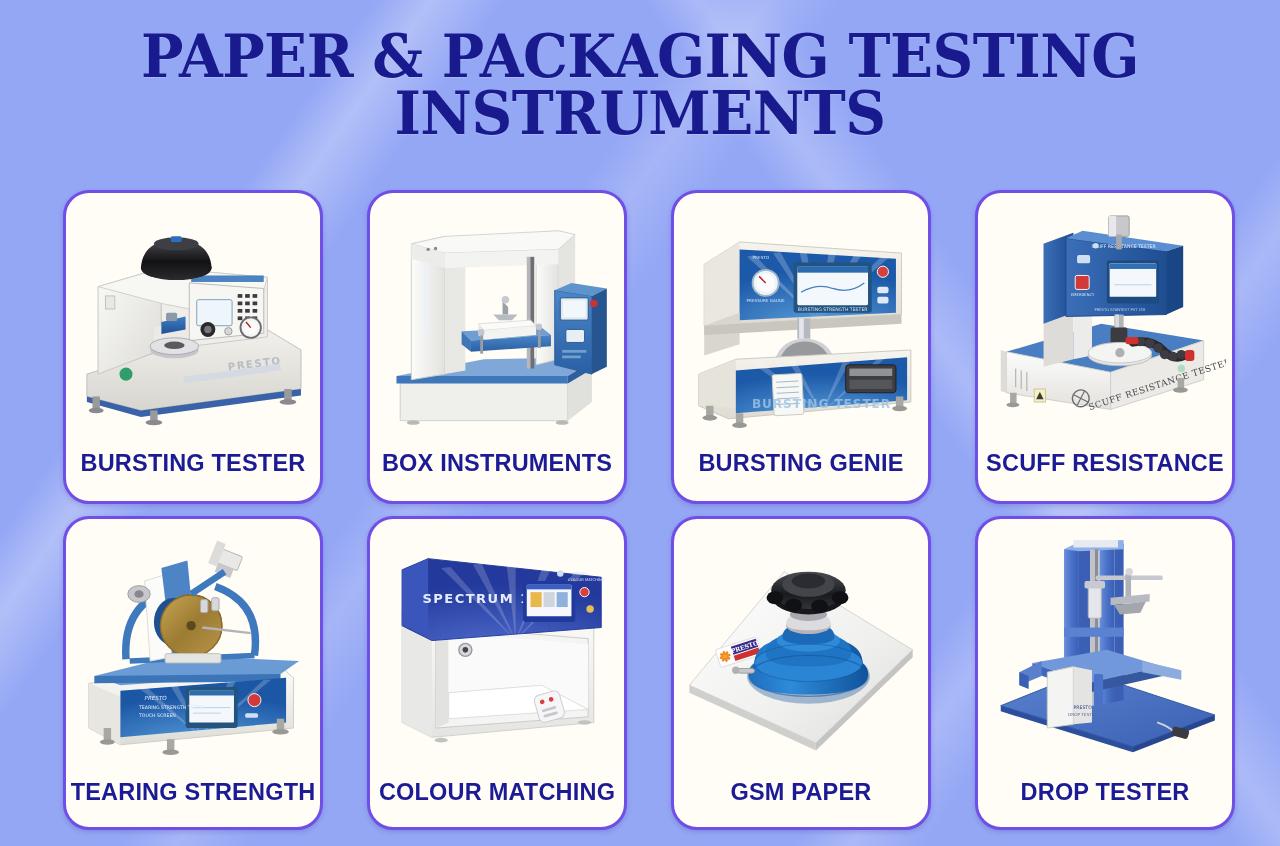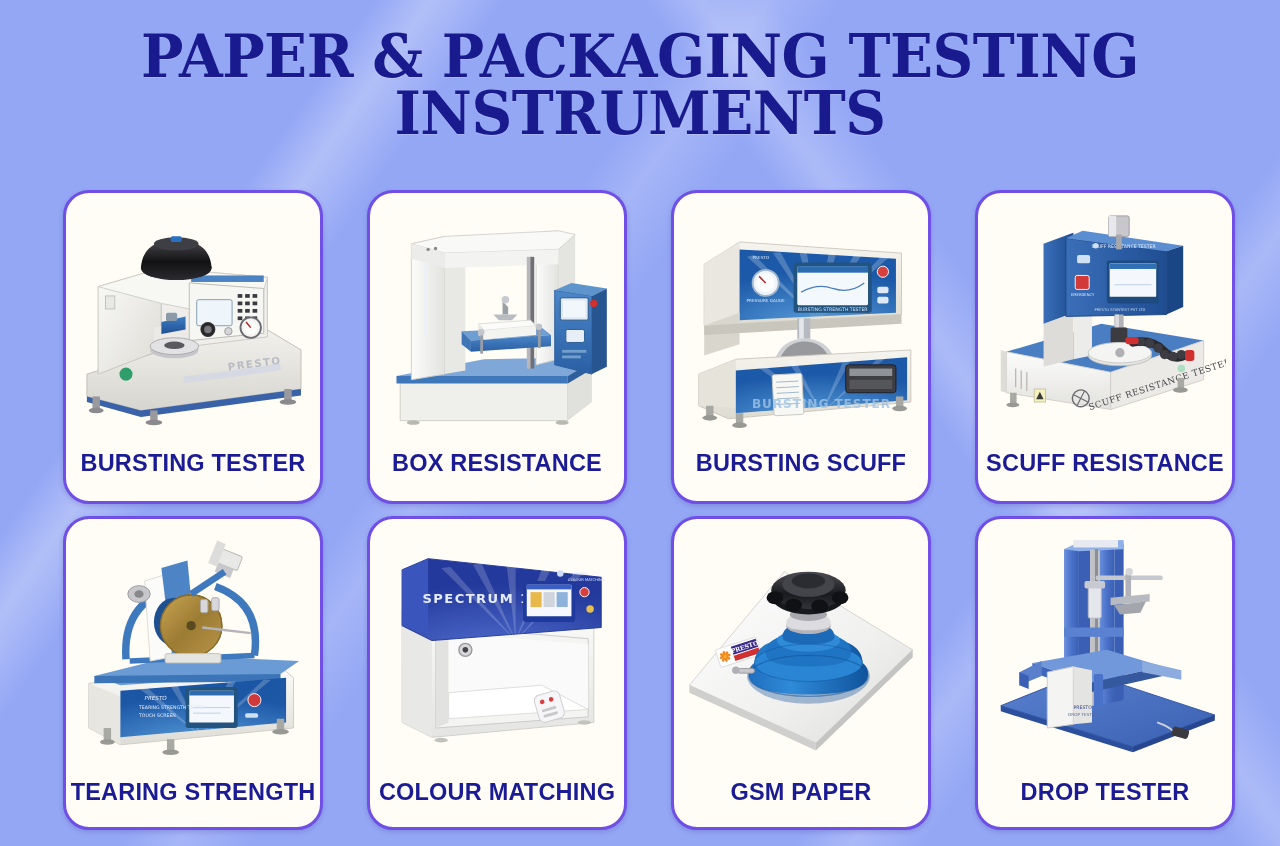--- a/index.html
+++ b/index.html
@@ -244,21 +244,21 @@
         <rect x="201" y="97" width="24" height="18" fill="#f2f7fc"></rect>
         <circle cx="234" cy="100" r="4" fill="#d03030"></circle>
         <rect x="204" y="128" width="20" height="14" rx="2" fill="#e8eef5" stroke="#2a5a92"></rect>
         <rect x="200" y="150" width="26" height="3" fill="#8fb6dc" opacity=".7"></rect>
         <rect x="200" y="156" width="20" height="3" fill="#8fb6dc" opacity=".7"></rect>
 
         <ellipse cx="40" cy="228" rx="7" ry="2.5" fill="#b9b9b4"></ellipse>
         <ellipse cx="200" cy="228" rx="7" ry="2.5" fill="#b9b9b4"></ellipse>
       </svg>
     </div>
-    <div class="cap">BOX RESISTANCE</div>
+    <div class="cap">BOX INSTRUMENTS</div>
   </div>
 
   <div class="card r1">
     <div class="photo">
       <svg viewBox="0 0 260 240" width="100%" height="100%" preserveAspectRatio="xMidYMid meet">
         <defs>
           <linearGradient id="bg-blue" x1="0" y1="0" x2="1" y2="1">
               <stop offset="0" stop-color="#2f78c4"></stop>
               <stop offset=".5" stop-color="#1f5fae"></stop>
               <stop offset="1" stop-color="#2a6cb8"></stop>
@@ -340,21 +340,21 @@
         <text x="152" y="212" font-family="DejaVu Sans, sans-serif" font-size="13" font-weight="bold" fill="#9fc4e6" text-anchor="middle" letter-spacing="1" opacity=".8">BURSTING TESTER</text>
 
         <rect x="28" y="210" width="8" height="12" fill="#a8a8a4"></rect>
           <ellipse cx="32" cy="223" rx="8" ry="3" fill="#989894"></ellipse>
         <rect x="60" y="218" width="8" height="12" fill="#a8a8a4"></rect>
           <ellipse cx="64" cy="231" rx="8" ry="3" fill="#989894"></ellipse>
         <rect x="232" y="200" width="8" height="12" fill="#a8a8a4"></rect>
           <ellipse cx="236" cy="213" rx="8" ry="3" fill="#989894"></ellipse>
       </svg>
     </div>
-    <div class="cap">BURSTING SCUFF</div>
+    <div class="cap">BURSTING GENIE</div>
   </div>
 
   <div class="card r1">
     <div class="photo">
       <svg viewBox="0 0 260 240" width="100%" height="100%" preserveAspectRatio="xMidYMid meet">
         <defs>
           <linearGradient id="sc-b" x1="0" y1="0" x2="1" y2="0">
               <stop offset="0" stop-color="#3a6fb8"></stop>
               <stop offset="1" stop-color="#1f4d92"></stop>
             </linearGradient>

